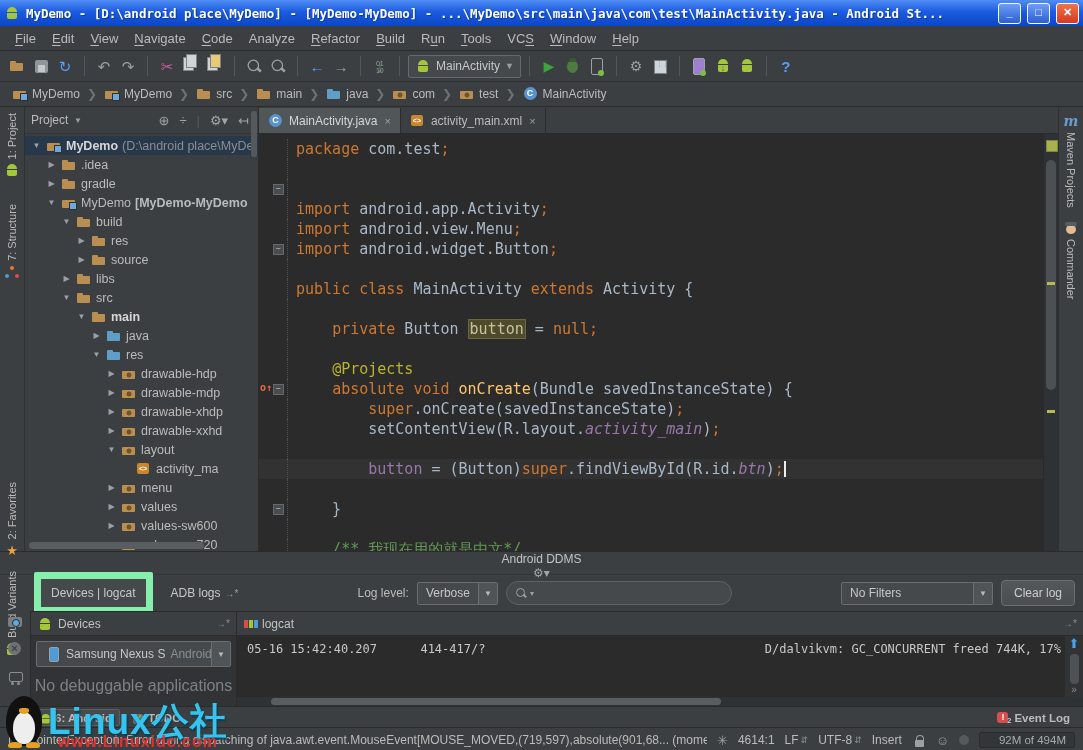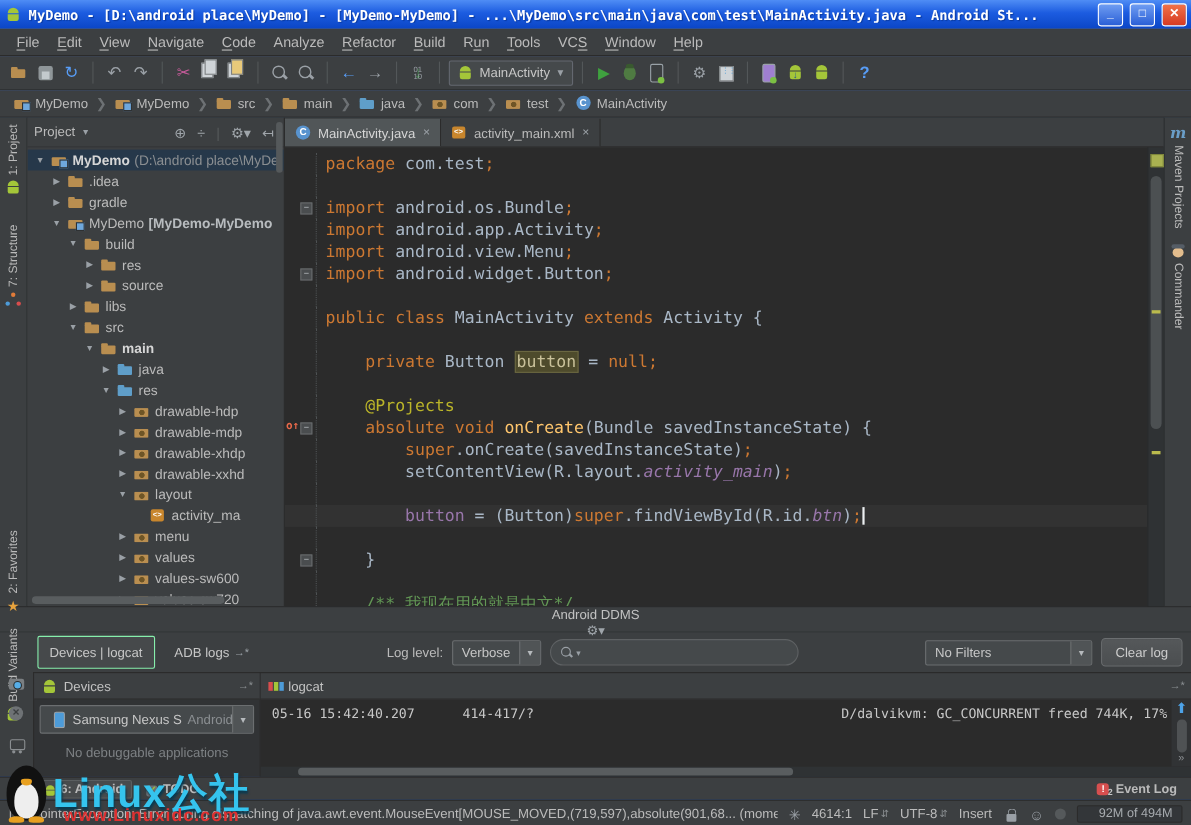--- a/index.html
+++ b/index.html
@@ -126,21 +126,21 @@
   .emark-t1{position:absolute;left:3px;top:148px;width:8px;height:3px;background:#baba4d;}
   .emark-t2{position:absolute;left:3px;top:276px;width:8px;height:3px;background:#baba4d;}
 
   
   .ddms{height:154px;background:#3c3f41;border-top:1px solid #2b2b2b;display:flex;flex-direction:column;}
   .ddms-head{height:22px;display:flex;align-items:center;padding:0 8px;color:#c2c2c2;font-size:12px;border-bottom:1px solid #333638;flex-direction:column;}
   .ddms-head .sp{flex:1;}
   .ddms-head .hicon{color:#9fa5aa;font-size:12px;padding:0 4px;}
   .ddms-toolrow{height:36px;display:flex;align-items:center;gap:8px;padding:0 8px 0 34px;}
   .ddms-tab{height:28px;display:flex;align-items:center;gap:4px;padding:0 10px;font-size:12px;color:#c7c7c7;}
-  .ddms-tab.active{background:#46494b;border:1px solid #86efac;border-radius:2px;}
+  .ddms-tab.active{background:#46494b;border:7px solid #86efac;border-radius:2px;}
   .ddms-tab .mini{color:#9aa0a6;font-size:10px;}
   .lbl{color:#bbbbbb;font-size:12px;}
   .select{display:flex;align-items:center;background:#45494b;border:1px solid #6b6e70;border-radius:2px;height:21px;
     font-size:12px;color:#c7c7c7;}
   .select .val{padding:0 8px;}
   .select .dd{width:18px;height:100%;border-left:1px solid #6b6e70;display:flex;align-items:center;justify-content:center;
     color:#b6babd;font-size:8px;background:#505456;}
   .searchbox{display:flex;align-items:center;gap:3px;width:208px;height:22px;background:#45494b;border:1px solid #5e6163;
     border-radius:12px;padding:0 8px;}
   .mag{width:12px;height:12px;position:relative;}
@@ -152,21 +152,21 @@
   .ddms-body{flex:1;display:flex;min-height:0;}
   .ddms-strip{width:30px;display:flex;flex-direction:column;align-items:center;gap:12px;padding-top:2px;}
   .devices-pane{width:205px;border:1px solid #2b2b2b;border-bottom:none;display:flex;flex-direction:column;background:#313335;}
   .sub-head{height:23px;display:flex;align-items:center;gap:5px;padding:0 6px;background:#3c3f41;border-bottom:1px solid #2b2b2b;
     color:#c2c2c2;font-size:12px;}
   .sub-head .sp{flex:1;}
   .sub-head .pop{color:#8a8e91;font-size:10px;}
   .device-combo{margin:5px 5px 0 5px;height:24px;}
   .device-combo .val{display:flex;align-items:center;gap:5px;flex:1;overflow:hidden;white-space:nowrap;}
   .gray{color:#8a8e91;}
-  .empty-note{flex:1;display:flex;align-items:flex-start;justify-content:center;padding-top:10px;color:#7d8184;font-size:12px;}
+  .empty-note{flex:1;display:flex;align-items:flex-start;justify-content:center;padding-top:10px;color:#7d8184;font-size:16px;}
   .logcat-pane{flex:1;display:flex;flex-direction:column;border-top:1px solid #2b2b2b;min-width:0;background:#2b2b2b;position:relative;}
   .log-ico{width:14px;height:14px;position:relative;}
   .log-ico::before{content:"";position:absolute;left:1px;top:3px;width:4px;height:8px;background:#d84d4d;}
   .log-ico::after{content:"";position:absolute;left:6px;top:3px;width:4px;height:8px;background:#a4c639;box-shadow:5px 0 0 #4d9bd8;}
   .log-area{flex:1;display:flex;min-height:0;}
   .log-lines{flex:1;font-family:"DejaVu Sans Mono",monospace;font-size:12px;color:#c8c8c8;padding:6px 4px 0 10px;
     display:flex;justify-content:space-between;align-items:flex-start;min-width:0;overflow:hidden;}
   .log-left{white-space:pre;}
   .log-right{white-space:nowrap;}
   .log-vscroll{width:18px;flex:none;display:flex;flex-direction:column;align-items:center;background:#313335;}
@@ -549,21 +549,20 @@
               <span class="ctext"><span class="tk-k">package</span><span class="tk-p"> com.test</span><span class="tk-k">;</span></span>
             </div>
             <div class="cline">
               <div class="gutter"></div>
               <span class="ctext"></span>
             </div>
             <div class="cline">
               <div class="gutter">
                 <span class="fold">−</span>
               </div>
-              <span class="ctext"><span class="tk-k">import</span><span class="tk-p"> android.os.Bundle</span><span class="tk-k">;</span></span>
             </div>
             <div class="cline">
               <div class="gutter"></div>
               <span class="ctext"><span class="tk-k">import</span><span class="tk-p"> android.app.Activity</span><span class="tk-k">;</span></span>
             </div>
             <div class="cline">
               <div class="gutter"></div>
               <span class="ctext"><span class="tk-k">import</span><span class="tk-p"> android.view.Menu</span><span class="tk-k">;</span></span>
             </div>
             <div class="cline">

